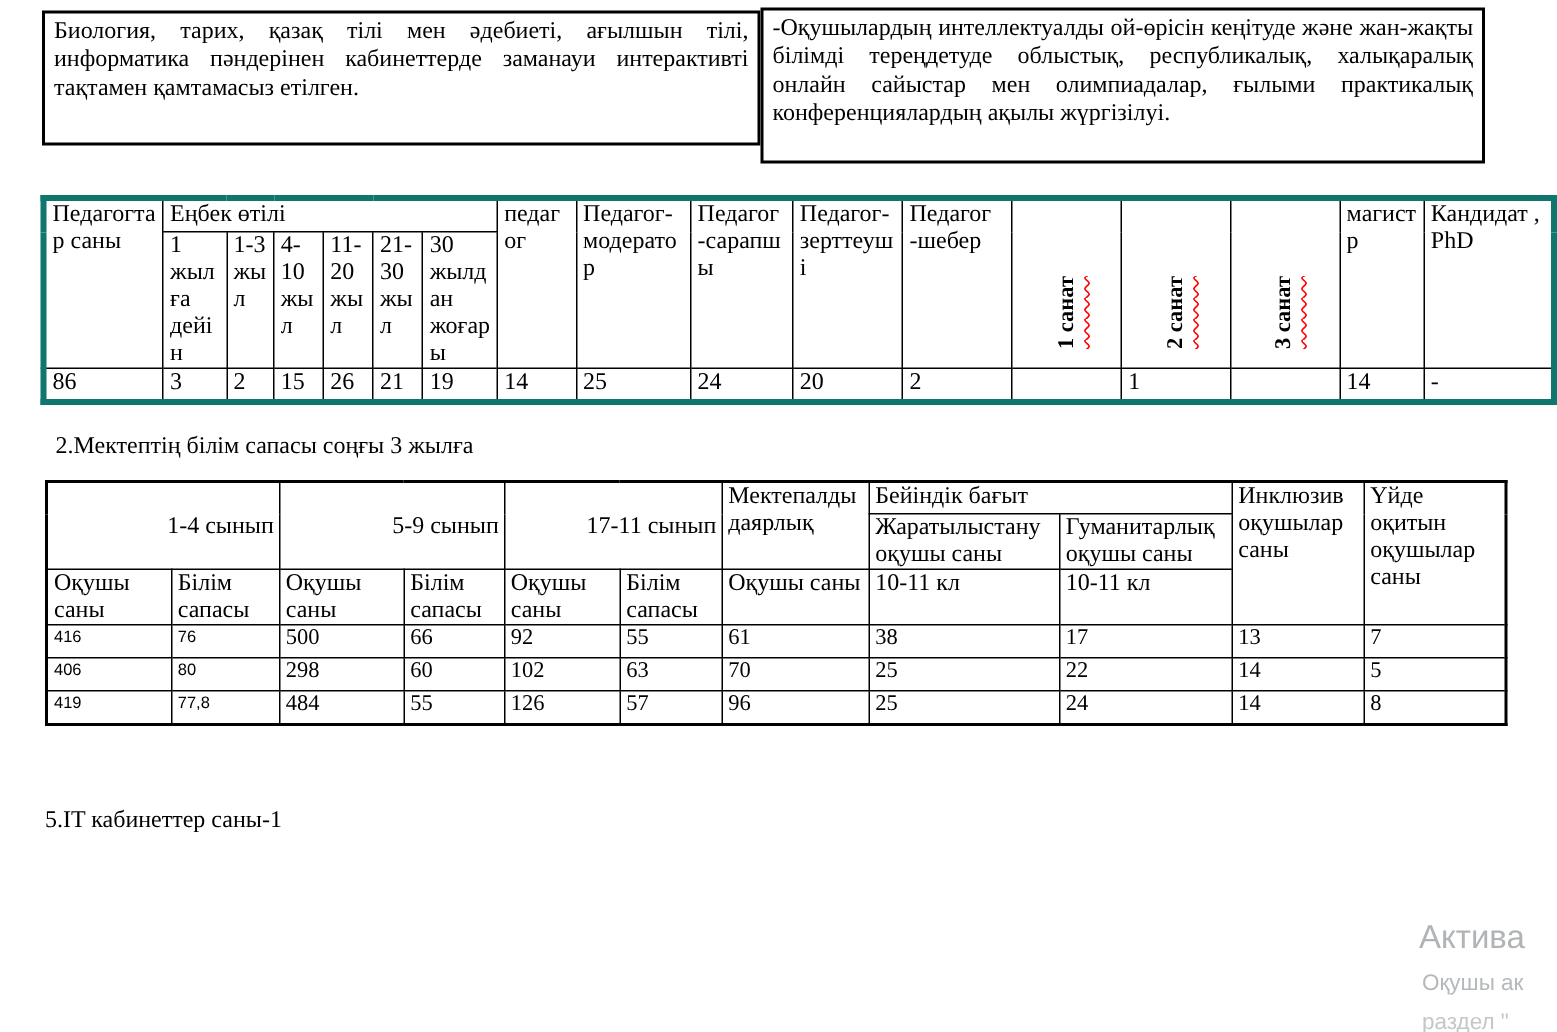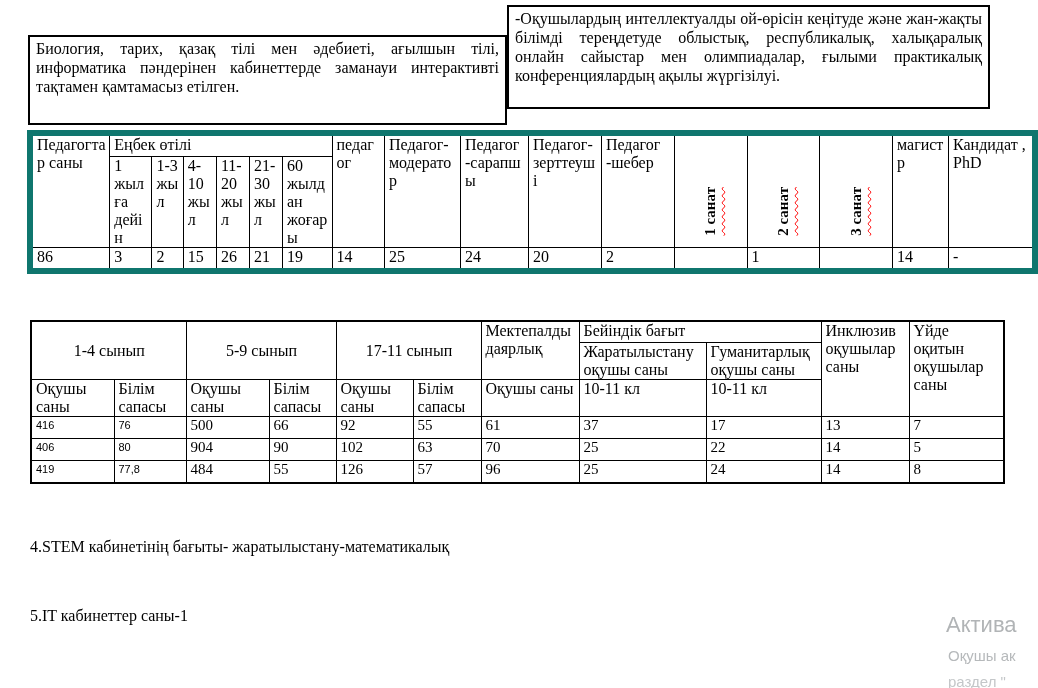--- a/index.html
+++ b/index.html
@@ -5,48 +5,48 @@
   html,body { margin:0; padding:0; background:#fff; }
   .page {
     position:relative; width:1038px; height:688px; overflow:hidden;
     background:#ffffff; color:#000;
     font-family:"Liberation Serif", serif;
   }
 
   
   .tbox { position:absolute; border:2px solid #000; padding:2px 6px 3px 6px;
           font-size:16px; line-height:19px; background:#fff; }
-  .tbox-left  { left:28px; top:7px;  width:463px; height:81px;margin-top:28px; }
+  .tbox-left  { left:28px; top:7px;  width:463px; height:81px; }
   .tbox-right { left:507px; top:5px; width:467px; height:95px; }
   .just { text-align:justify; }
   .squiggle {
     text-decoration-line:underline;
     text-decoration-style:wavy;
     text-decoration-color:#ff0000;
     text-decoration-thickness:1px;
     text-underline-offset:3px;
   }
 
   
   table { position:absolute; border-collapse:collapse; table-layout:fixed; background:#fff; }
   td { border:1px solid #000; vertical-align:top; padding:0 3px 0 4px;
        font-size:16px; line-height:1.13; overflow-wrap:break-word; word-break:break-word; }
-  .t1 { left:27px; top:130px; border:6px solid #0f766e; }
+  .t1 { left:27px; top:130px; border:4px solid #0f766e; }
   .t2 { left:30px; top:320px; border:2px solid #000; }
   .t1 tr.r1 td { height:20px; }
   .t1 tr.r2 td { height:90px;margin-left:27px; }
   .t1 tr.r3 td { height:20px; }
   .vert { vertical-align:bottom; text-align:center; padding:0 2px 8px 2px; }
   .vert span { display:inline-block; writing-mode:vertical-rl; transform:rotate(180deg);
                font-weight:bold; font-size:15px; }
   .t2 tr.rA td { height:20px; }
   .t2 tr.rB td { height:34px; }
   .t2 tr.rC td { height:36px; }
   .t2 tr.rd td { height:19px; font-size:15px; }
-  .t2 td.ctr { text-align:center; vertical-align:middle; }
+  .t2 td.ctr { text-align:right; vertical-align:middle; }
   .t2 tr.rd td.sm { font-family:"Liberation Sans", sans-serif; font-size:11px; padding-top:2px; }
 
   
   .sec-title { position:absolute; left:37px; top:289px; font-size:16px; }
   .notes { position:absolute; left:30px; top:489px; font-size:16px; line-height:23px;
            white-space:pre-wrap; width:990px; }
 
   
   .wm { position:absolute; font-family:"Liberation Sans", sans-serif; white-space:nowrap; }
   .wm1 { left:946px; top:612px; font-size:22px; color:#b1b4b6; }
@@ -98,21 +98,21 @@
       <td rowspan="2" class="vert"><span class="squiggle">3 санат</span></td>
       <td rowspan="2">магистр</td>
       <td rowspan="2">Кандидат , PhD</td>
     </tr>
     <tr class="r2">
       <td>1 жылға дейін</td>
       <td>1-3 жыл</td>
       <td>4-10 жыл</td>
       <td>11-20 жыл</td>
       <td>21-30 жыл</td>
-      <td>60 жылдан жоғары</td>
+      <td>30 жылдан жоғары</td>
     </tr>
     <tr class="r3">
       <td>86</td>
       <td>3</td>
       <td>2</td>
       <td>15</td>
       <td>26</td>
       <td>21</td>
       <td>19</td>
       <td>14</td>
@@ -122,20 +122,21 @@
       <td>2</td>
       <td></td>
       <td>1</td>
       <td></td>
       <td>14</td>
       <td>-</td>
     </tr>
   </tbody>
     </table>
 
+  <div class="sec-title">2.Мектептің білім сапасы соңғы 3 жылға</div>
 
   <table class="t2">
     <colgroup>
       <col style="width:83px">
         <col style="width:72px">
         <col style="width:83px">
       <col style="width:67px">
         <col style="width:77px">
         <col style="width:68px">
       <col style="width:98px">
@@ -170,30 +171,30 @@
       <td>10-11 кл</td>
     </tr>
     <tr class="rd">
       <td class="sm">416</td>
       <td class="sm">76</td>
       <td>500</td>
       <td>66</td>
       <td>92</td>
       <td>55</td>
       <td>61</td>
-      <td>37</td>
+      <td>38</td>
       <td>17</td>
       <td>13</td>
       <td>7</td>
     </tr>
     <tr class="rd">
       <td class="sm">406</td>
       <td class="sm">80</td>
-      <td>904</td>
-      <td>90</td>
+      <td>298</td>
+      <td>60</td>
       <td>102</td>
       <td>63</td>
       <td>70</td>
       <td>25</td>
       <td>22</td>
       <td>14</td>
       <td>5</td>
     </tr>
     <tr class="rd">
       <td class="sm">419</td>
@@ -205,21 +206,20 @@
       <td>96</td>
       <td>25</td>
       <td>24</td>
       <td>14</td>
       <td>8</td>
     </tr>
   </tbody>
     </table>
 
   <div class="notes">
-    <div>4.STEM кабинетінің бағыты- жаратылыстану-математикалық</div>
     <div>5.IT кабинеттер саны-1</div>
     
     
     
     
     
   </div>
 
   <div class="wm wm1">Актива</div>
   <div class="wm wm2">Оқушы ак</div>

